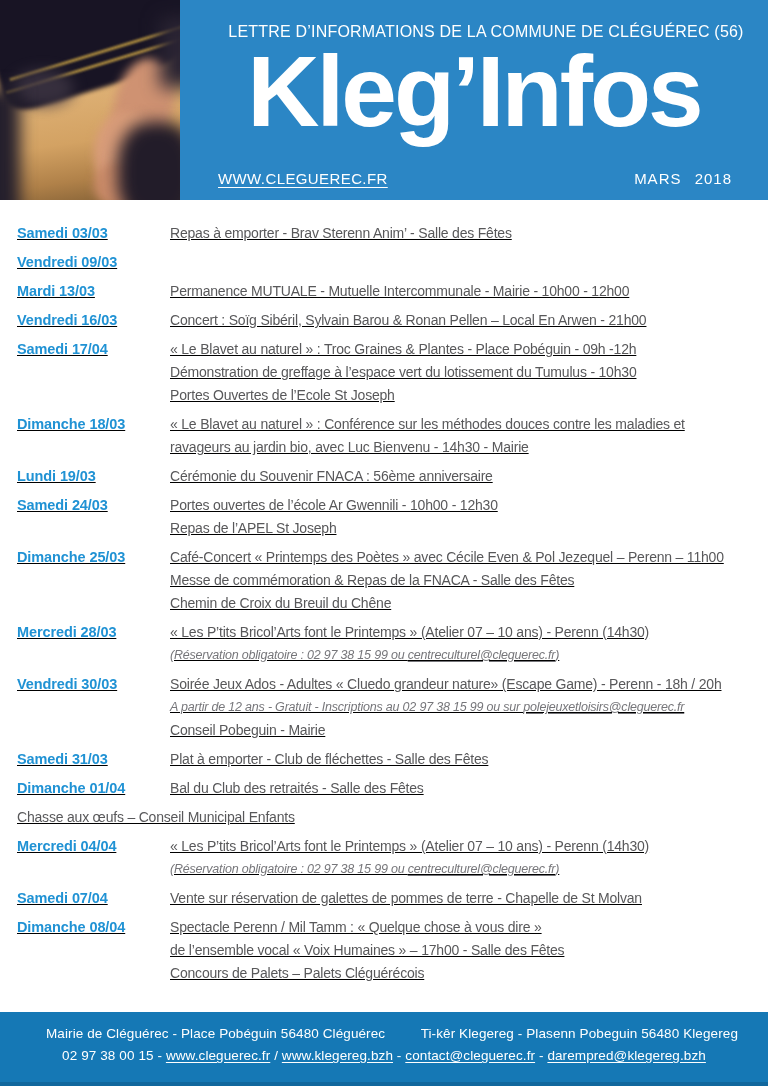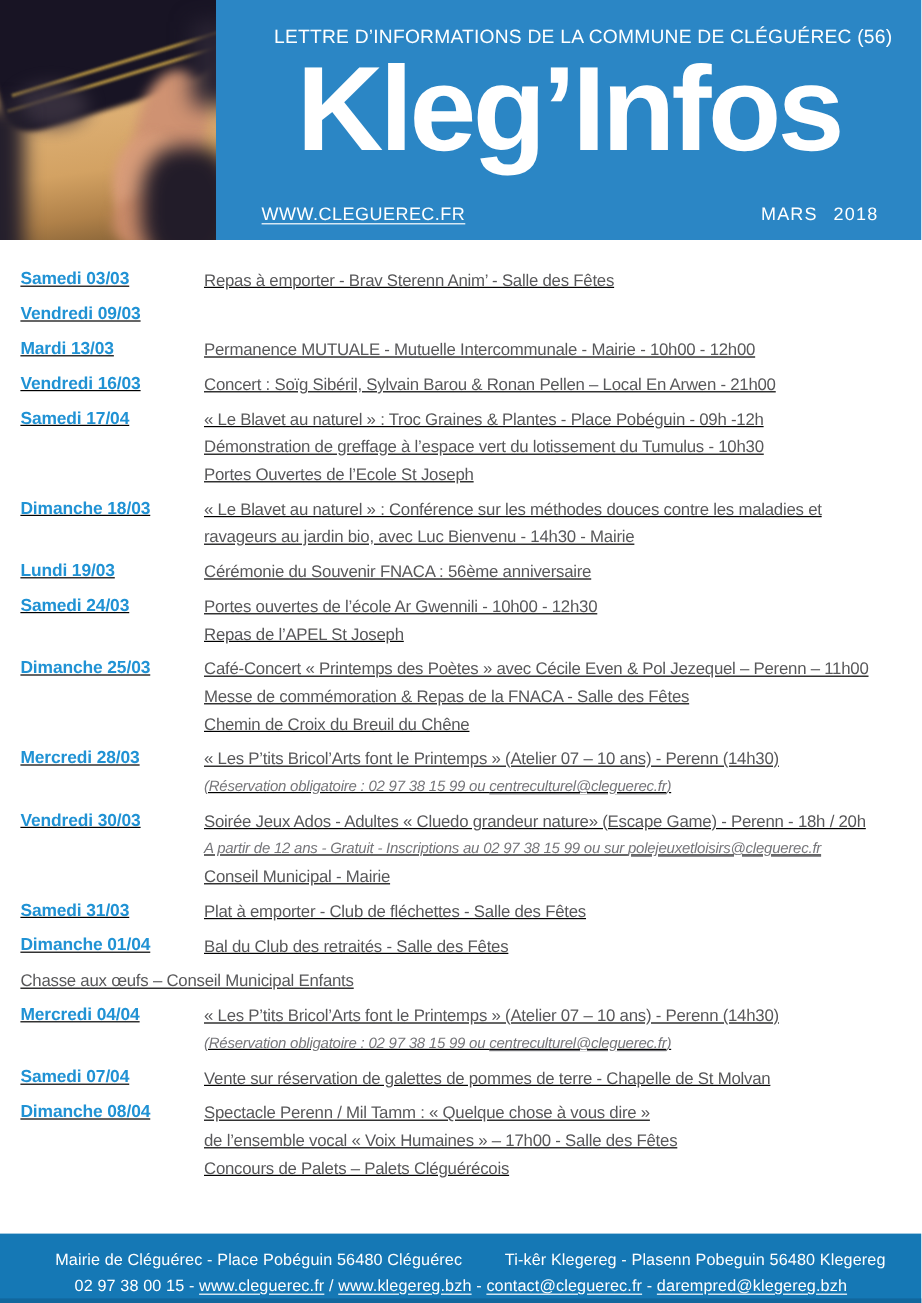--- a/index.html
+++ b/index.html
@@ -39,21 +39,21 @@
   .events { position:absolute; top:222px; left:17px; right:6px;text-decoration:underline; }
   .event-row { display:flex; margin-bottom:6px; }
   .event-date { width:153px; flex-shrink:0; color:#2092d4; font-weight:700;
                 font-size:14.5px; line-height:23px; letter-spacing:-.1px; }
   .event-lines { flex:1; }
   .event-line { font-size:14px; line-height:23px; color:#58585a; letter-spacing:-.2px; white-space:nowrap; }
   .event-line.italic { font-style:italic; font-size:12.5px; color:#76767a; letter-spacing:-.2px; }
   .inline-link { text-decoration:underline; text-underline-offset:2px; cursor:pointer; }
 
   
-  .footer { position:absolute; left:0; bottom:0; width:768px; height:58px; background:#1578b5; color:#ffffff; }
+  .footer { position:absolute; left:0; bottom:0; width:768px; height:74px; background:#1578b5; color:#ffffff; }
   .footer-line1 { display:flex; justify-content:space-between; padding:14px 30px 0 46px;
                   font-size:13.5px; letter-spacing:.1px; }
   .footer-line2 { margin-top:7px; text-align:center; font-size:13.5px; letter-spacing:.1px; }
   .footer .inline-link { color:#ffffff; }
   .footer-strip { position:absolute; left:0; bottom:0; width:100%; height:4px; background:#11679d; }
 </style>
 </head>
 <body>
 
 <div class="page">
@@ -144,21 +144,21 @@
         <div class="event-lines">
           <div class="event-line"><span>« Les P’tits Bricol’Arts font le Printemps » (Atelier 07 – 10 ans) - Perenn (14h30)</span></div>
           <div class="event-line italic"><span>(Réservation obligatoire : 02 97 38 15 99 ou </span><span class="inline-link">centreculturel@cleguerec.fr</span><span>)</span></div>
         </div>
       </div>
       <div class="event-row">
         <div class="event-date">Vendredi 30/03</div>
         <div class="event-lines">
           <div class="event-line"><span>Soirée Jeux Ados - Adultes « Cluedo grandeur nature» (Escape Game) - Perenn - 18h / 20h</span></div>
           <div class="event-line italic"><span>A partir de 12 ans - Gratuit - Inscriptions au 02 97 38 15 99 ou sur </span><span class="inline-link">polejeuxetloisirs@cleguerec.fr</span></div>
-          <div class="event-line"><span>Conseil Municipal - Mairie</span></div>
+          <div class="event-line"><span>Conseil Pobeguin - Mairie</span></div>
         </div>
       </div>
       <div class="event-row">
         <div class="event-date">Samedi 31/03</div>
         <div class="event-lines">
           <div class="event-line"><span>Plat à emporter - Club de fléchettes - Salle des Fêtes</span></div>
         </div>
       </div>
       <div class="event-row">
         <div class="event-date">Dimanche 01/04</div>

